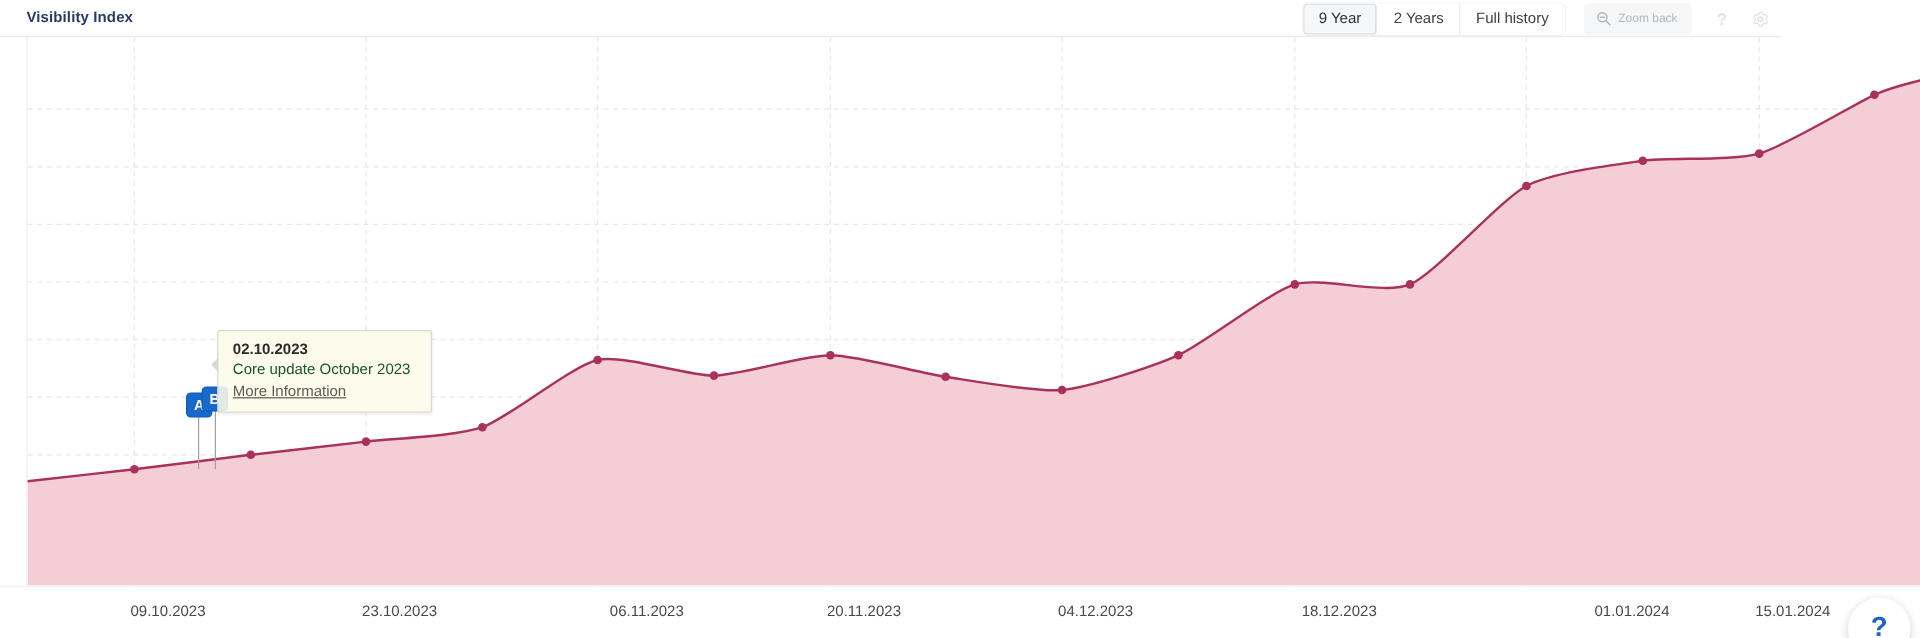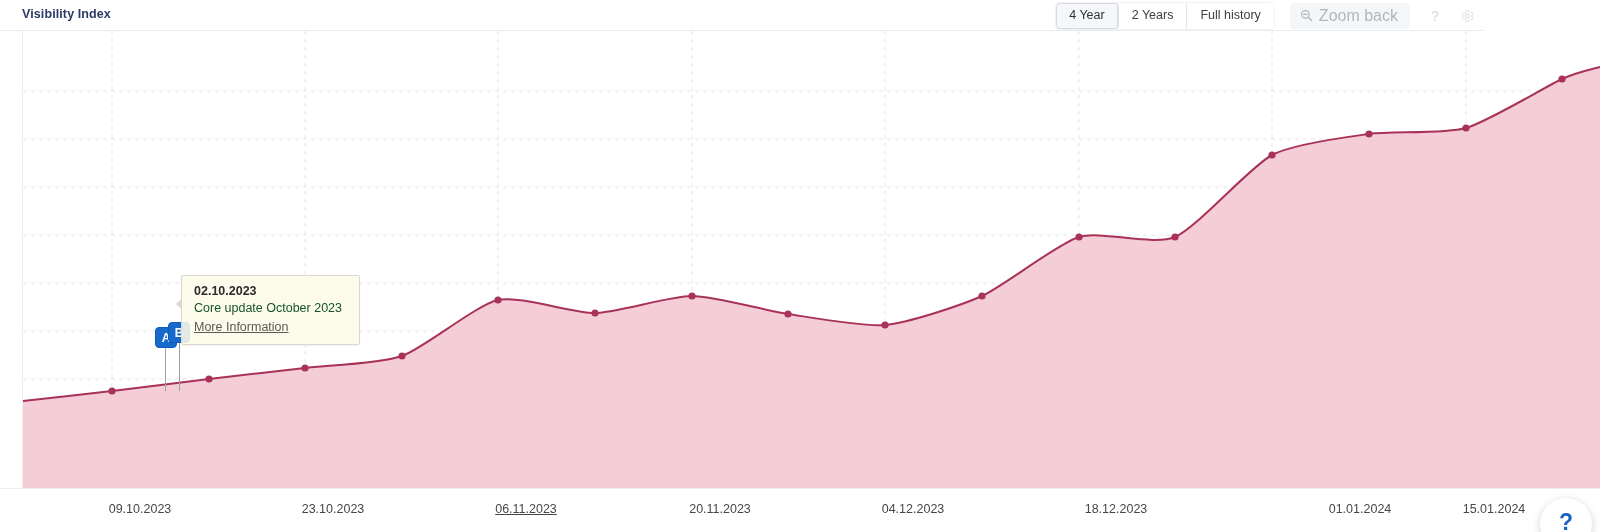--- a/index.html
+++ b/index.html
@@ -88,21 +88,21 @@
   .zoom-back {
     display: flex;
     align-items: center;
     gap: 6px;
     height: 26px;
     margin-left: 16px;
     padding: 0 12px 0 10px;
     border-radius: 4px;
     background: #f5f6f7;
     color: #b3b7bc;
-    font-size: 16px;
+    font-size: 10px;
     cursor: default;
     white-space: nowrap;
   }
   .zoom-back svg { display: block; }
 
   .icon-btn {
     width: 22px;
     height: 26px;
     margin-left: 10px;
     display: flex;
@@ -260,21 +260,21 @@
 <body>
 
 <div id="app">
 
   <div class="panel-header">
     <div class="panel-title">Visibility Index</div>
 
     <div class="header-tools">
 
       <div class="range-group">
-        <button class="range-btn active">4 Year</button>
+        <button class="range-btn active">9 Year</button>
         <button class="range-btn">2 Years</button>
         <button class="range-btn">Full history</button>
       </div>
 
       <div class="zoom-back">
         <span>
           <svg width="13" height="13" viewBox="0 0 16 16" fill="none">
             <circle cx="6.6" cy="6.6" r="4.7" stroke="#b3b7bc" stroke-width="1.5"></circle>
             <line x1="4.4" y1="6.6" x2="8.8" y2="6.6" stroke="#b3b7bc" stroke-width="1.5" stroke-linecap="round"></line>
             <line x1="10.2" y1="10.2" x2="14.2" y2="14.2" stroke="#b3b7bc" stroke-width="1.7" stroke-linecap="round"></line>
@@ -361,21 +361,21 @@
     <div class="event-tooltip" style="left:181px; top:244px; width:179px;">
       <div class="tt-arrow"></div>
       <div class="tt-date">02.10.2023</div>
       <div class="tt-desc">Core update October 2023</div>
       <a class="tt-link">More Information</a>
     </div>
 
     <div class="x-axis">
       <div class="x-tick" style="left:112px;">09.10.2023</div>
       <div class="x-tick" style="left:305px;">23.10.2023</div>
-      <div class="x-tick" style="left:498px;text-decoration:underline;">06.11.2023</div>
+      <div class="x-tick" style="left:511px;">06.11.2023</div>
       <div class="x-tick" style="left:692px;">20.11.2023</div>
       <div class="x-tick" style="left:885px;">04.12.2023</div>
       <div class="x-tick" style="left:1088px;">18.12.2023</div>
       <div class="x-tick" style="left:1332px;">01.01.2024</div>
       <div class="x-tick" style="left:1466px;">15.01.2024</div>
     </div>
 
   </div>
 
   <div class="help-bubble">

